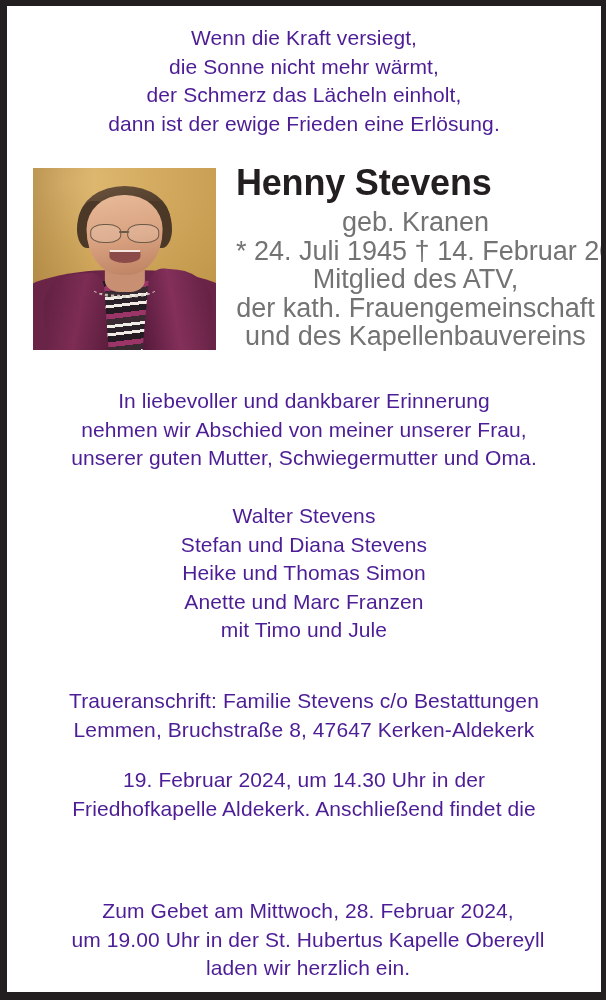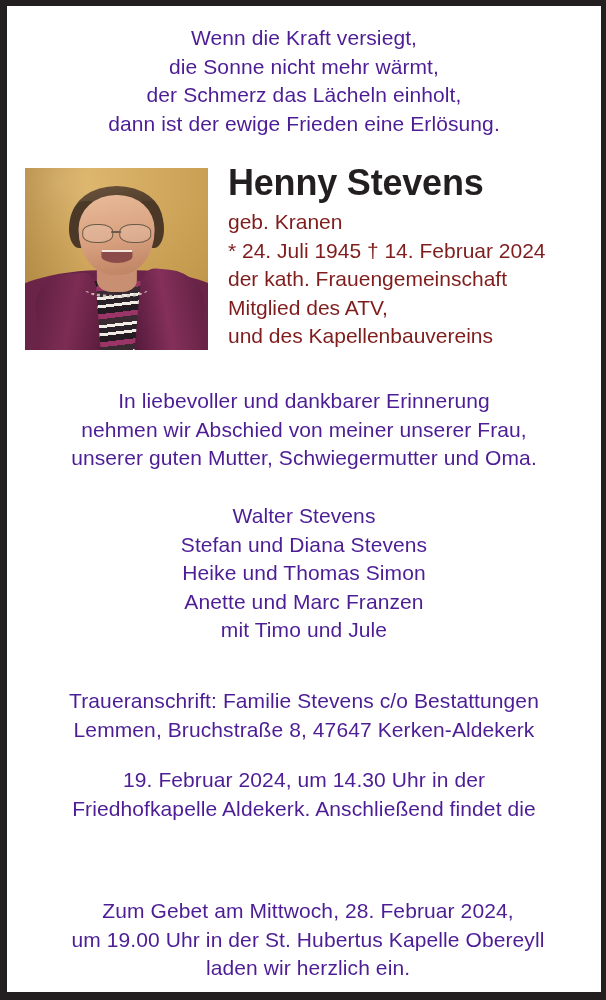--- a/index.html
+++ b/index.html
@@ -58,21 +58,21 @@
     font-weight: 400;
   }
   .block .line { display: block; white-space: nowrap; }
 
   
   #verse { top: 18px; }
 
   
   #person-row {
     position: absolute;
-    left: 0;
+    left: 8px;
     top: 156px;
     right: 0;
     height: 200px;
     text-decoration: underline;
   }
 
   #portrait {
     position: absolute;
     left: 18px;
     top: 6px;
@@ -229,23 +229,24 @@
   #name {
     font-size: 36px;
     font-weight: 700;
     line-height: 42px;
     letter-spacing: -0.2px;
     color: #231f20;
     white-space: nowrap;
     margin: 0 0 4px 0;
   }
   #identity .meta {
-    font-size: 21px;
+    font-size: 27px;
     line-height: 28.5px;
-    color: #7f1d1d;
+    color: #737373;
+    text-align: center;
   }
   #identity .meta .line { display: block; white-space: nowrap; }
 
   
   #remembrance { top: 381px; }
   #family      { top: 496px; }
   #address     { top: 681px; }
   #service     { top: 760px; }
   #prayer      { top: 891px; padding-left: 8px; }
 </style>
@@ -288,22 +289,22 @@
           <div class="lens r"></div>
         </div>
         <div class="mouth"></div>
       </div>
 
       <div id="identity">
         <div id="name">Henny Stevens</div>
         <div class="meta">
           <span class="line">geb. Kranen</span>
           <span class="line">*  24. Juli 1945   † 14. Februar 2024</span>
+          <span class="line">Mitglied des ATV,</span>
           <span class="line">der kath. Frauengemeinschaft</span>
-          <span class="line">Mitglied des ATV,</span>
           <span class="line">und des Kapellenbauvereins</span>
         </div>
       </div>
 
     </div>
 
     <div class="block" id="remembrance">
       <span class="line">In liebevoller und dankbarer Erinnerung</span>
       <span class="line">nehmen wir Abschied von meiner unserer Frau,</span>
       <span class="line">unserer guten Mutter, Schwiegermutter und Oma.</span>

